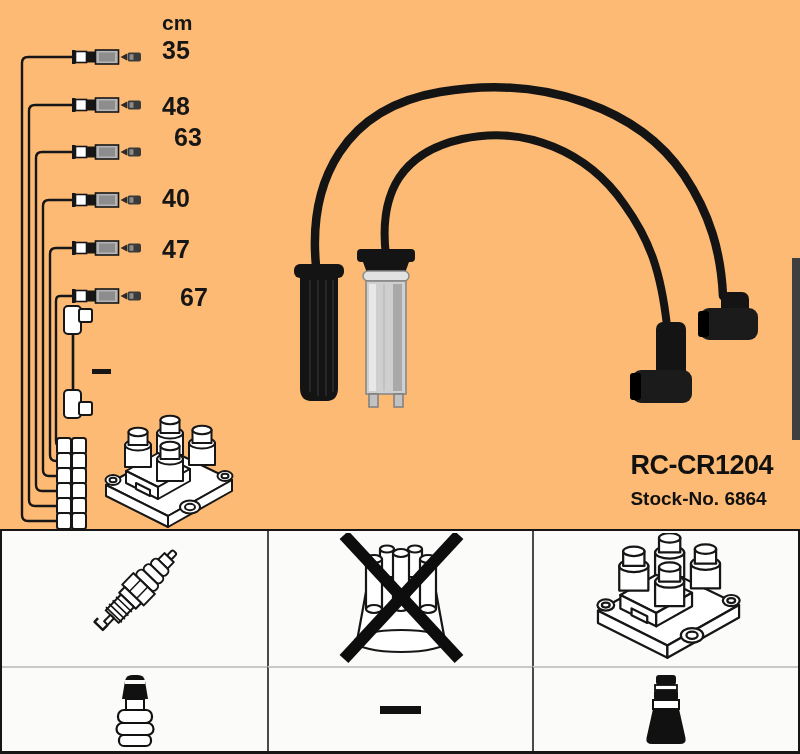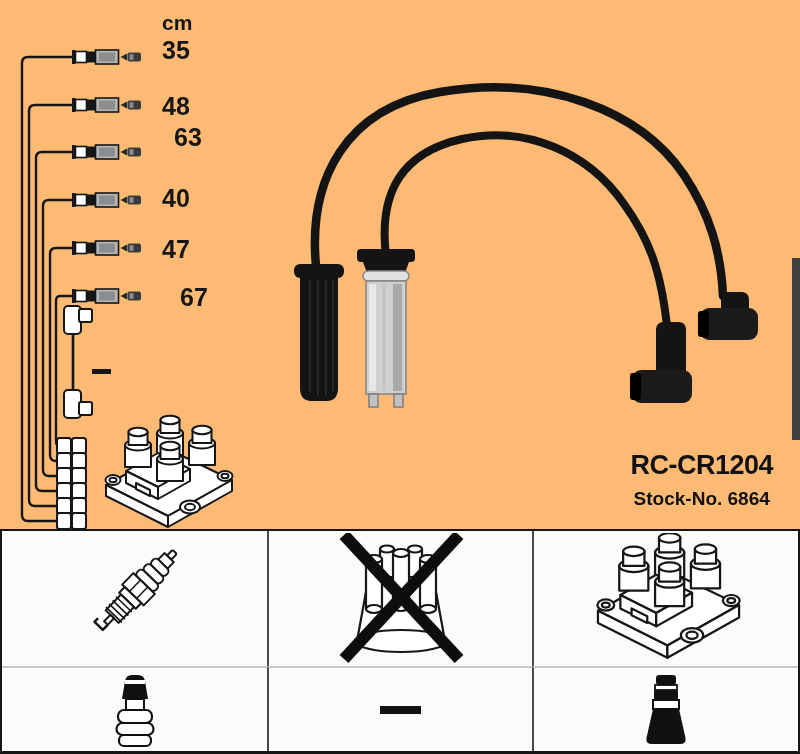--- a/index.html
+++ b/index.html
@@ -10,21 +10,21 @@
     font-family:"Liberation Sans", sans-serif;
     overflow:hidden;
   }
   .top-art { position:absolute; left:0; top:0; }
   .label { position:absolute; font-weight:bold; color:#161616; white-space:nowrap; }
   .unit-label { left:162px; top:11px; font-size:21px; }
   .len { font-size:25px; left:162px; }
   .len-0 { top:36px; } .len-1 { top:92px; } .len-2 { top:123px;margin-left:12px; }
   .len-3 { top:184px; } .len-4 { top:235px; } .len-5 { top:283px;margin-left:18px; }
   .jumper-dash { position:absolute; left:92px; top:369px; width:19px; height:5px; background:#161616; }
-  .product-id { position:absolute; right:27px; top:451px; text-align:center; }
+  .product-id { position:absolute; right:27px; top:451px; text-align:left; }
   .part-number { font-size:27px; font-weight:bold; line-height:28px; letter-spacing:-0.5px; color:#111; }
   .stock-number { font-size:19px; font-weight:bold; margin-top:9px; color:#111; }
   .edge-shadow { position:absolute; right:0; top:258px; width:8px; height:182px; background:#3f3f3f; }
   .parts-grid {
     position:absolute; left:0; top:529px; width:800px; height:225px;
     display:grid; grid-template-columns:265px 265px 266px; grid-template-rows:135px 85px;
     border-top:2px solid #161616; border-bottom:3px solid #161616;
     border-left:2px solid #161616; border-right:2px solid #161616;
     background:#fbfbfa;
   }

